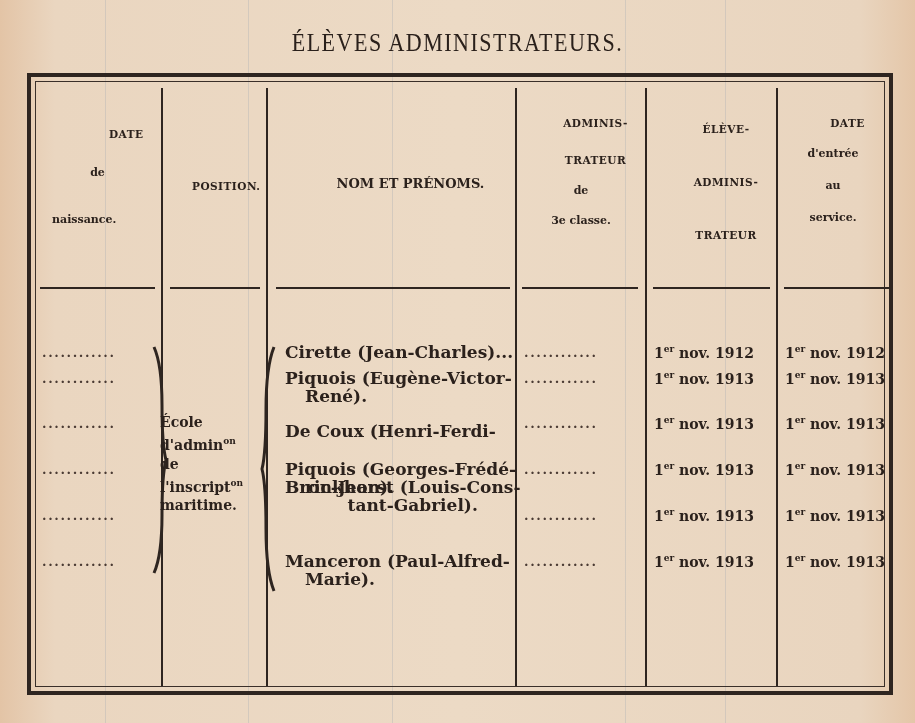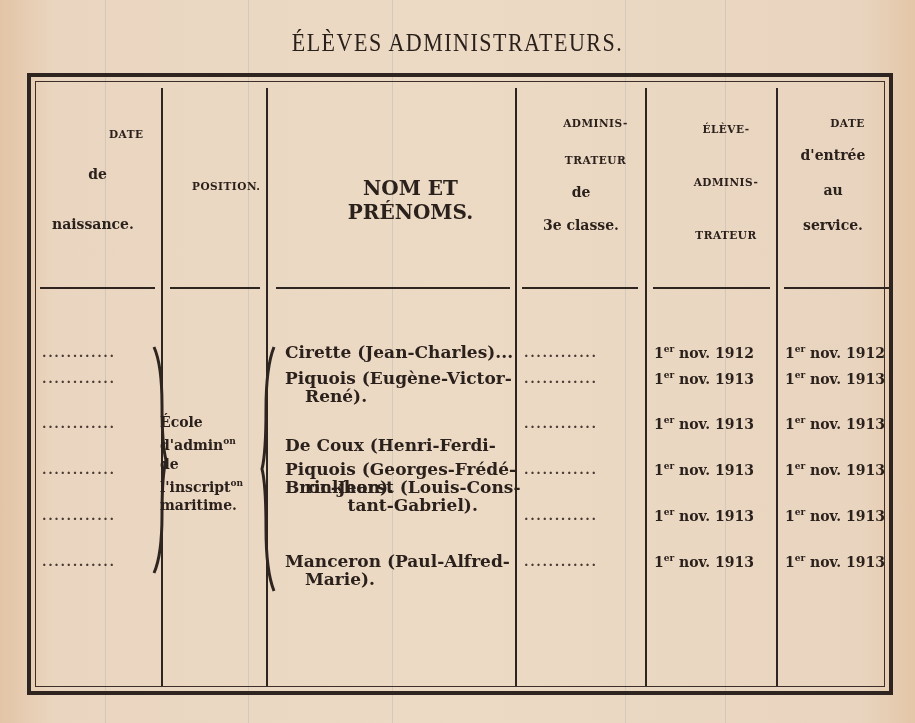--- a/index.html
+++ b/index.html
@@ -29,22 +29,22 @@
   .frame-inner {
     position: absolute; left: 4px; top: 4px; right: 4px; bottom: 4px;
     border: 1px solid #3a2f29;
   }
 
   .vline { position: absolute; top: 88px; width: 2px; background: #2e2520; height: 598px; }
   .hrule { position: absolute; top: 287px; height: 2px; background: #2e2520; }
 
   .hdr { position: absolute; text-align: center; font-family: "DejaVu Serif", serif; }
   .hdr .sc { font-size: 10.5px; font-weight: bold; letter-spacing: 0.5px; margin-left: 29px; }
-  .hdr .lg { font-size: 14px; font-weight: bold; }
-  .hdr .nm { font-size: 20px; font-weight: bold; padding-left: 38px; }
+  .hdr .lg { font-size: 11px; font-weight: bold; }
+  .hdr .nm { font-size: 13px; font-weight: bold; padding-left: 38px; }
   .dots { position: absolute; font-size: 13px; font-weight: bold; letter-spacing: 1.6px; white-space: nowrap; color: #4a3a33; }
   .name { position: absolute; left: 285px; font-size: 17px; font-weight: bold; line-height: 18px; }
   .name .cont { display: block; padding-left: 20px; }
   .date { position: absolute; font-size: 14px; font-weight: bold; white-space: nowrap; text-align: center; }
   .date sup { font-size: 9px; }
 
   .position-text {
     position: absolute; left: 160px; top: 413px; width: 112px; 
     font-size: 14px; font-weight: bold; line-height: 19px;
   }
@@ -148,21 +148,21 @@
       <span>(Eugène-Victor-</span>
       <span class="cont">René).</span>
     </div>
     <div class="dots" style="left:524px; top:371px;">............</div>
     <div class="date" style="left:654px; top:370px;"><span>1</span><sup>er</sup><span> nov. 1913</span></div>
     <div class="date" style="left:785px; top:370px;"><span>1</span><sup>er</sup><span> nov. 1913</span></div>
   </div>
 
   <div>
     <div class="dots" style="left:42px; top:416px;">............</div>
-    <div class="name" style="top:436px;">
+    <div class="name" style="top:422px;">
       <span>De Coux</span>
       <span>(Henri-Ferdi-</span>
     </div>
     <div class="dots" style="left:524px; top:416px;">............</div>
     <div class="date" style="left:654px; top:415px;"><span>1</span><sup>er</sup><span> nov. 1913</span></div>
     <div class="date" style="left:785px; top:415px;"><span>1</span><sup>er</sup><span> nov. 1913</span></div>
   </div>
 
   <div>
     <div class="dots" style="left:42px; top:462px;">............</div>

